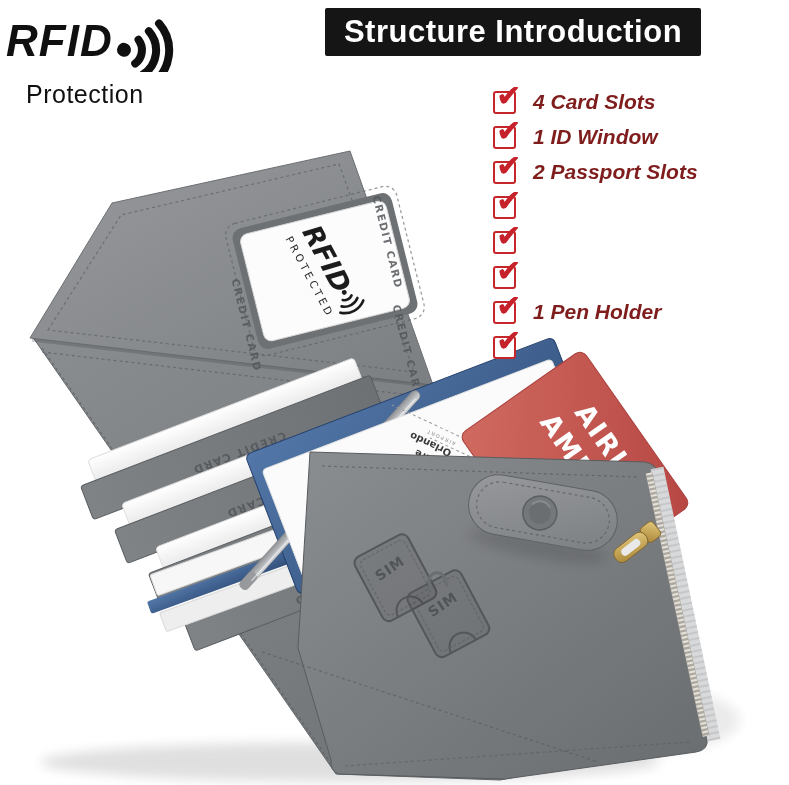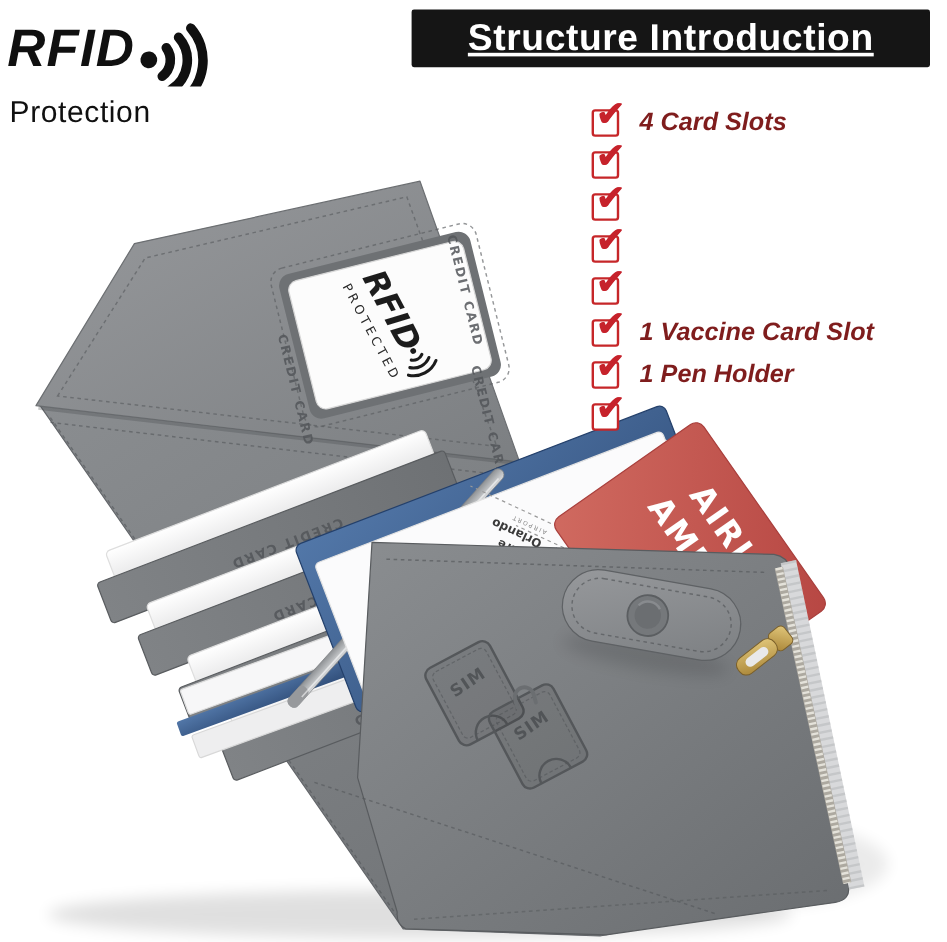--- a/index.html
+++ b/index.html
@@ -3,24 +3,24 @@
 <meta charset="utf-8">
 <style>
   html,body{margin:0;padding:0;background:#ffffff;}
   #stage{position:relative;width:789px;height:785px;background:#fff;overflow:hidden;
          font-family:"Liberation Sans",sans-serif;}
   svg{display:block;}
   
   #logo{position:absolute;left:6px;top:10px;z-index:3;color:#101010;}
   #logo .brandrow{display:flex;align-items:center;}
   #logo .brand{font-size:44px;font-weight:800;font-style:italic;letter-spacing:1px;line-height:1;}
-  #logo .sub{font-size:25px;font-weight:400;margin-top:8px;margin-left:2px;letter-spacing:.5px;}
+  #logo .sub{font-size:25px;font-weight:400;margin-top:8px;margin-left:20px;letter-spacing:.5px;}
   
-  #banner{position:absolute;left:343px;top:8px;width:432px;height:48px;z-index:3;
-          display:flex;align-items:center;justify-content:center;border-radius:2px;text-decoration:underline;}
+  #banner{position:absolute;left:325px;top:8px;width:376px;height:48px;z-index:3;
+          display:flex;align-items:center;justify-content:center;border-radius:2px;}
   #banner .t{font-size:31px;font-weight:700;letter-spacing:.5px;white-space:nowrap;}
   
   #features{position:absolute;left:493px;top:90px;z-index:3;display:flex;flex-direction:column;gap:11px;}
   .feat{display:flex;align-items:center;height:24px;}
   .box{position:relative;width:19px;height:19px;border:2.5px solid #c62629;border-radius:3px;
        background:#fff;flex:0 0 auto;}
   .box .chk{position:absolute;left:1px;top:-15px;font-size:30px;font-weight:700;color:#c6222b;
        font-family:"DejaVu Sans",sans-serif;text-shadow:.6px 0 0 #c6222b;}
   .feat .lbl{margin-left:17px;font-size:21px;font-weight:700;font-style:italic;color:#7f1d1d;white-space:nowrap;}
   
@@ -56,41 +56,42 @@
     <div class="feat">
       <span class="box">
           <span class="chk">✔</span>
         </span>
       <span class="lbl">4 Card Slots</span>
       </div>
     <div class="feat">
       <span class="box">
           <span class="chk">✔</span>
         </span>
-      </div>
-    <div class="feat">
-      <span class="box">
-          <span class="chk">✔</span>
-        </span>
-      </div>
-    <div class="feat">
-      <span class="box">
-          <span class="chk">✔</span>
-        </span>
-      </div>
-    <div class="feat">
-      <span class="box">
-          <span class="chk">✔</span>
-        </span>
-      </div>
-    <div class="feat">
-      <span class="box">
-          <span class="chk">✔</span>
-        </span>
-      <span class="lbl">1 Vaccine Card Slot</span>
+      <span class="lbl">1 ID Window</span>
+      </div>
+    <div class="feat">
+      <span class="box">
+          <span class="chk">✔</span>
+        </span>
+      <span class="lbl">2 Passport Slots</span>
+      </div>
+    <div class="feat">
+      <span class="box">
+          <span class="chk">✔</span>
+        </span>
+      </div>
+    <div class="feat">
+      <span class="box">
+          <span class="chk">✔</span>
+        </span>
+      </div>
+    <div class="feat">
+      <span class="box">
+          <span class="chk">✔</span>
+        </span>
       </div>
     <div class="feat">
       <span class="box">
           <span class="chk">✔</span>
         </span>
       <span class="lbl">1 Pen Holder</span>
       </div>
     <div class="feat">
       <span class="box">
           <span class="chk">✔</span>

